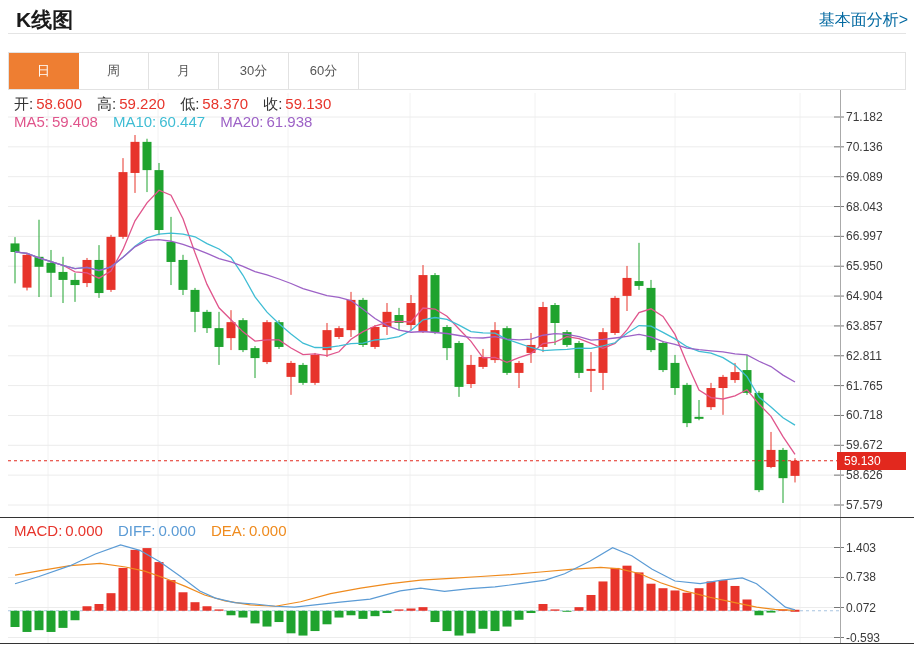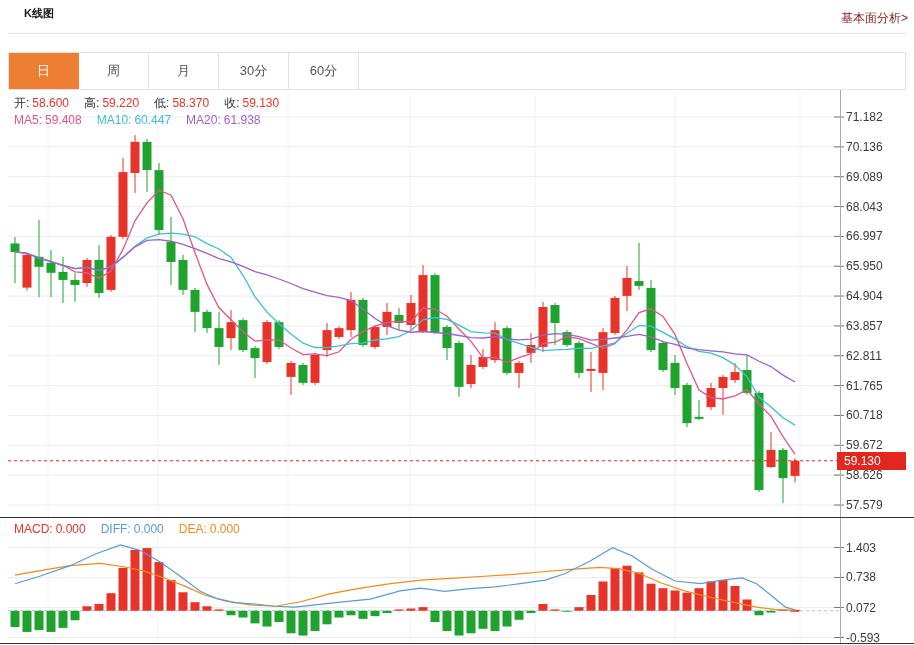--- a/index.html
+++ b/index.html
@@ -1,28 +1,28 @@
 <!DOCTYPE html>
 <html><head>
 <meta charset="utf-8">
 <style>
   html,body{margin:0;padding:0;background:#fff;}
   body{width:914px;height:645px;overflow:hidden;position:relative;
        font-family:"Liberation Sans","DejaVu Sans",sans-serif;}
-  .hdr-title{position:absolute;left:24px;top:6px;font-size:11px;font-weight:bold;color:#1a1a1a;margin:0;}
-  .hdr-link{position:absolute;right:6px;top:10px;font-size:12px;color:#7f1d1d;text-decoration:none;cursor:pointer;}
+  .hdr-title{position:absolute;left:16px;top:6px;font-size:21px;font-weight:bold;color:#1a1a1a;margin:0;}
+  .hdr-link{position:absolute;right:6px;top:10px;font-size:16px;color:#0369a1;text-decoration:none;cursor:pointer;}
   .hdr-divider{position:absolute;left:8px;top:33px;width:898px;height:0;border-top:1px solid #e4e4e4;}
   .tabs{position:absolute;left:8px;top:52px;width:896px;height:36px;border:1px solid #e2e2e2;
         box-sizing:content-box;display:flex;background:#fff;}
   .tab{width:70px;height:36px;line-height:36px;text-align:center;font-size:13px;color:#555;
        border-right:1px solid #e2e2e2;cursor:pointer;background:#fff;box-sizing:border-box;}
   .tab.active{background:#ee7e32;color:#fff;border-right:1px solid #ee7e32;}
   .chart{position:absolute;left:0;top:0;width:766px;height:645px;}
   svg{position:absolute;left:0;top:0;}
-  .legend-row{position:absolute;left:14px;font-size:12px;white-space:nowrap;z-index:3;}
+  .legend-row{position:absolute;left:14px;font-size:15px;white-space:nowrap;z-index:3;}
   .legend-row span{margin-right:3px;}
   .legend-row .grp{margin-right:12px;}
   #ohlc-row{top:95px;}
   #ma-row{top:113px;}
   #macd-row{top:522px;}
   .badge{position:absolute;left:837px;top:452px;width:69px;height:18px;background:#e2281e;
          color:#fff;font-size:12px;line-height:18px;padding-left:7px;box-sizing:border-box;z-index:3;}
 </style>
 </head>
 <body>

